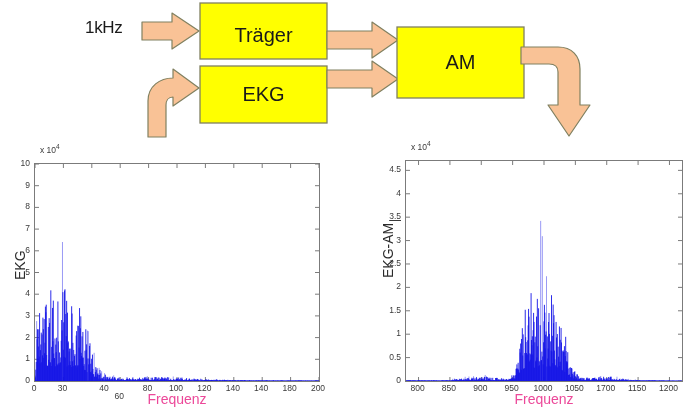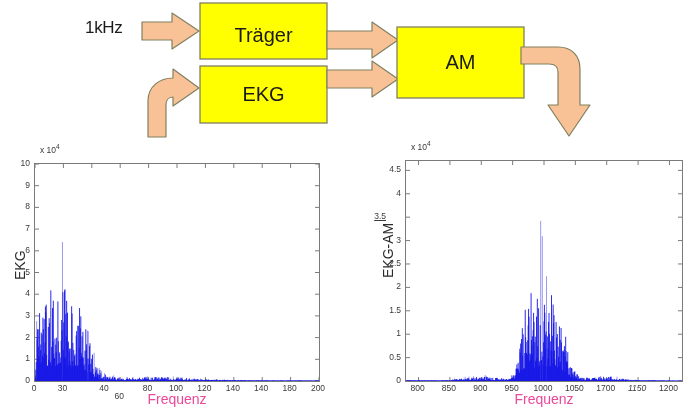--- a/index.html
+++ b/index.html
@@ -1571,25 +1571,25 @@
     </div>
   <div class="xaxis-title" style="left:55px;top:256px;width:278px;">Frequenz</div>
   <div class="yaxis-title" id="ytitle-right" style="left: 30px; top: 143px;">EKG-AM</div>
 <div class="xtick" style="left: 67.5455px; top: 248px;">800</div>
     <div class="xtick" style="left: 98.9091px; top: 248px;">850</div>
     <div class="xtick" style="left: 130.273px; top: 248px;">900</div>
     <div class="xtick" style="left: 161.636px; top: 248px;">950</div>
     <div class="xtick" style="left: 193px; top: 248px;">1000</div>
     <div class="xtick" style="left: 224.364px; top: 248px;">1050</div>
     <div class="xtick" style="left: 255.727px; top: 248px;">1700</div>
-    <div class="xtick" style="left: 287.091px; top: 248px; font-style: italic;">1150</div>
+    <div class="xtick" style="left: 287.091px; top: 248px;">1150</div>
     <div class="xtick" style="left: 318.455px; top: 248px;">1200</div>
     <div class="ytick" style="left: 23px; width: 28px; top: 245px;">0</div>
     <div class="ytick" style="left: 23px; width: 28px; top: 221.596px;">0.5</div>
     <div class="ytick" style="left: 23px; width: 28px; top: 198.191px;">1</div>
     <div class="ytick" style="left: 23px; width: 28px; top: 174.787px;">1.5</div>
     <div class="ytick" style="left: 23px; width: 28px; top: 151.383px;">2</div>
     <div class="ytick" style="left: 23px; width: 28px; top: 127.979px;">2.5</div>
     <div class="ytick" style="left: 23px; width: 28px; top: 104.574px;">3</div>
-    <div class="ytick" style="left: 8px; width: 28px; top: 81.1702px; text-decoration: underline;">3.5</div>
+    <div class="ytick" style="left: 23px; width: 28px; top: 81.1702px; text-decoration: underline;">3.5</div>
     <div class="ytick" style="left: 23px; width: 28px; top: 57.766px;">4</div>
     <div class="ytick" style="left: 23px; width: 28px; top: 34.3617px;">4.5</div>
   </div>
 
 </body></html>

